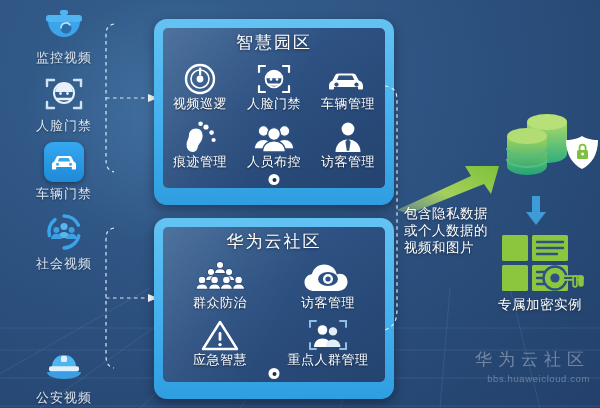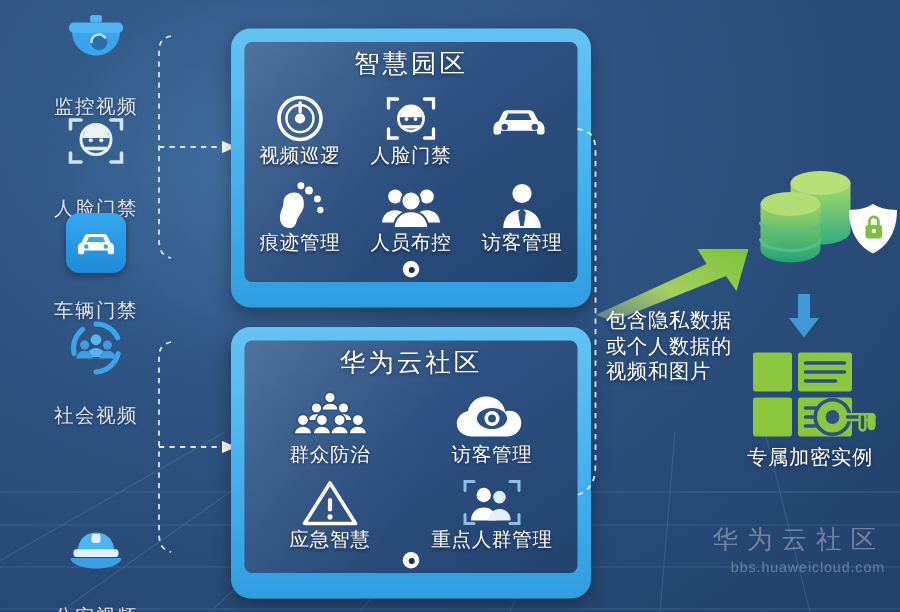--- a/index.html
+++ b/index.html
@@ -22,21 +22,21 @@
     position:absolute;left:-40px;top:-60px;width:420px;height:360px;
     background:radial-gradient(closest-side, rgba(110,170,225,.22), rgba(110,170,225,0) 70%);
     pointer-events:none;
   }
 
   
   .leftcol{position:absolute;left:0;top:0;width:128px;height:408px;}
   .srcitem{position:absolute;width:128px;text-align:center;}
   .srcicon{height:44px;display:flex;align-items:center;justify-content:center;}
   .srclabel{
-    font-size:13px;color:#dbe6f2;letter-spacing:1px;margin-top:14px;
+    font-size:13px;color:#dbe6f2;letter-spacing:1px;margin-top:1px;
     text-shadow:0 1px 2px rgba(0,0,0,.45);
   }
   .chip{
     width:40px;height:40px;border-radius:9px;
     background:linear-gradient(180deg,#35a8f0,#1f8ad8);
     display:flex;align-items:center;justify-content:center;
     box-shadow:0 2px 5px rgba(0,0,0,.35);
   }
 
   
@@ -248,20 +248,21 @@
         </div>
         <div class="cell">
           <div class="ic">
             <svg width="44" height="28" viewBox="0 0 44 28">
               <path d="M3 19c0-3 1.4-4.6 3.4-5.2l2.6-5.3C9.6 7.2 10.8 6.5 12 6.5h15c1.3 0 2.4.7 3 1.8l2.8 5.2c2.4.8 4.2 2.3 4.2 5.5v2.2c0 .8-.6 1.4-1.4 1.4h-2.2c-.8 0-1.4-.6-1.4-1.4v-1.1H8v1.1c0 .8-.6 1.4-1.4 1.4H4.4C3.6 22.6 3 22 3 21.2z" fill="#ffffff"></path>
               <circle cx="10.5" cy="17.6" r="2.1" fill="#2d5182"></circle>
               <circle cx="30.5" cy="17.6" r="2.1" fill="#2d5182"></circle>
               <path d="M11 13 12.8 8.6h13.4L28.4 13z" fill="#2d5182"></path>
             </svg>
           </div>
+          <div class="lb">车辆管理</div>
         </div>
       </div>
 
       <div class="grid3" style="margin-top:2px">
         <div class="cell">
           <div class="ic">
             <svg width="34" height="32" viewBox="0 0 34 32">
               <path d="M10 31c-4 0-6.4-3-6.4-7 0-4.4 2.4-6 2.4-10.4C6 10.4 9 7.4 13 7.4c4.4 0 6.6 3.2 6.6 7.4 0 5.6-3.6 7.4-4.6 10.8C14.2 29 13 31 10 31z" fill="#ffffff"></path>
               <circle cx="23" cy="6" r="2.6" fill="#ffffff"></circle>
               <circle cx="28.6" cy="11.6" r="2.3" fill="#ffffff"></circle>

